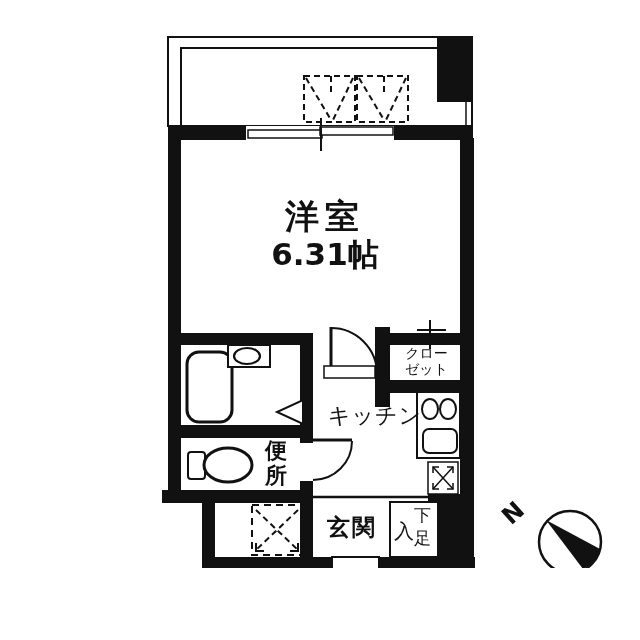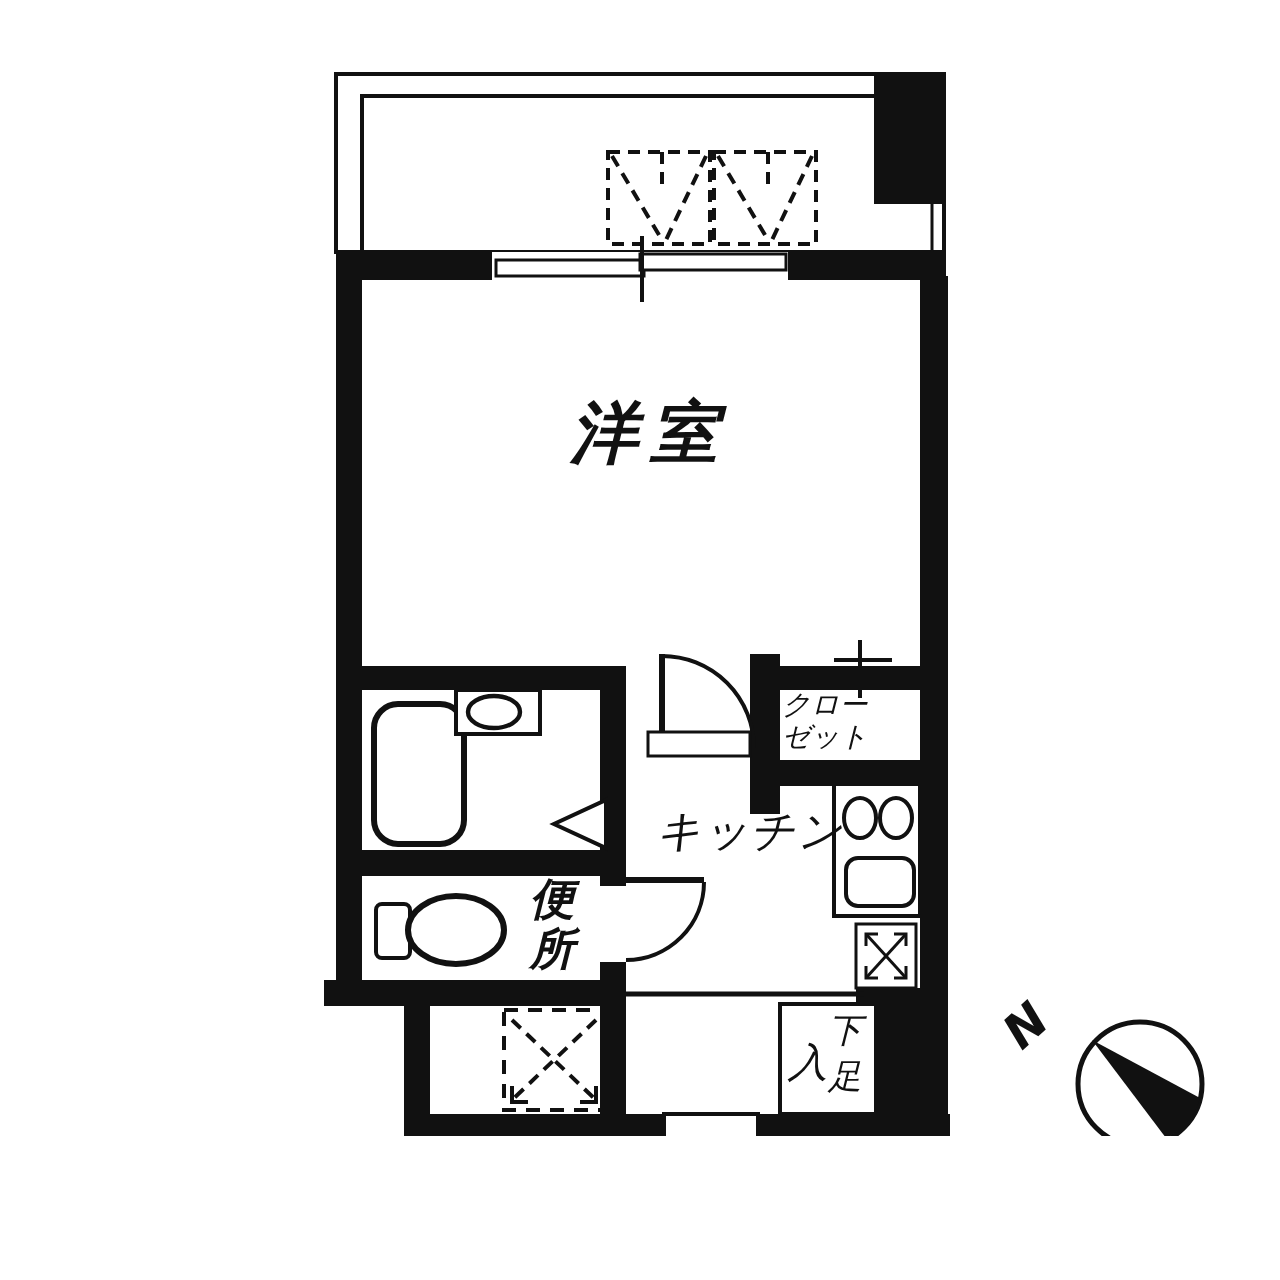--- a/index.html
+++ b/index.html
@@ -1,26 +1,26 @@
 <!DOCTYPE html>
 <html><head>
 <meta charset="utf-8">
 <style>
   html,body{margin:0;padding:0;background:#ffffff;}
   #canvas{
     position:relative;width:640px;height:568px;background:#ffffff;overflow:hidden;
-    font-family:"DejaVu Sans","Liberation Sans",sans-serif;color:#111;font-style:italic;
+    font-family:"DejaVu Sans","Liberation Sans",sans-serif;color:#111;
   }
   #plan-svg{position:absolute;left:0;top:0;}
   .lbl{position:absolute;color:#111;white-space:nowrap;}
   .ctr{text-align:center;}
   .main-room-name{left:245px;top:194px;width:160px;font-size:34px;letter-spacing:6px;font-weight:600;}
   .main-room-size{left:235px;top:234px;width:180px;font-size:31px;font-weight:600;}
   .kitchen{left:312px;top:401px;width:126px;font-size:22px;letter-spacing:1px;font-weight:500;}
-  .closet{left:391px;top:345px;width:71px;font-size:14px;line-height:16px;font-weight:500;text-align:left;}
+  .closet{left:391px;top:345px;width:71px;font-size:14px;line-height:16px;font-weight:500;text-align:center;}
   .ub{left:241px;top:366px;width:56px;font-size:32px;font-weight:600;letter-spacing:2px;}
   .toilet{left:263px;top:438px;width:26px;font-size:22px;line-height:25px;font-weight:600;text-align:center;}
   .toilet span{display:block;}
   .entrance{left:313px;top:512px;width:78px;font-size:23px;font-weight:600;letter-spacing:2px;}
   .shoe-left{left:394px;top:518px;font-size:20px;font-weight:500;}
   .shoe-top{left:414px;top:504px;font-size:17px;font-weight:500;}
   .shoe-bottom{left:414px;top:527px;font-size:17px;font-weight:500;}
   .north{left:503px;top:499px;font-size:24px;font-weight:700;transform:rotate(-42deg);}
 </style>
 </head>
@@ -117,32 +117,34 @@
     </g>
 
     <line x1="430" y1="320" x2="430" y2="349" stroke="#111" stroke-width="2"></line>
     <line x1="417" y1="330" x2="446" y2="330" stroke="#111" stroke-width="2"></line>
 
     <circle cx="570" cy="542" r="31" fill="none" stroke="#111" stroke-width="2.5"></circle>
     <path d="M546,520 L600,549 A31,31 0 0 1 583,569 Z" fill="#111" stroke="none"></path>
   </svg>
 
   <div class="lbl ctr main-room-name">洋室</div>
+  <div class="lbl ctr main-room-size">6.31帖</div>
   <div class="lbl ctr kitchen">キッチン</div>
 
   <div class="lbl closet">
     <div>クロー</div>
     <div>ゼット</div>
   </div>
 
 
   <div class="lbl toilet">
     <span>便</span>
     <span>所</span>
   </div>
 
+  <div class="lbl ctr entrance">玄関</div>
 
   <div class="lbl shoe-left">入</div>
   <div class="lbl shoe-top">下</div>
   <div class="lbl shoe-bottom">足</div>
 
   <div class="lbl north">N</div>
 </div>
 
 </body></html>

